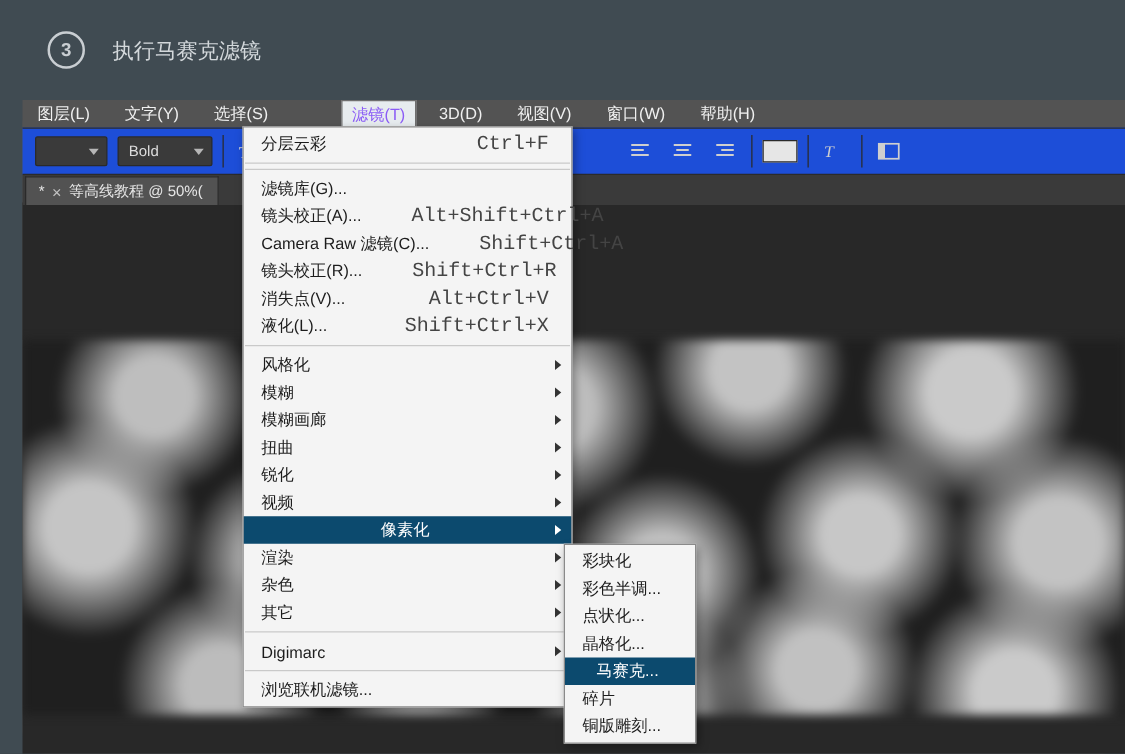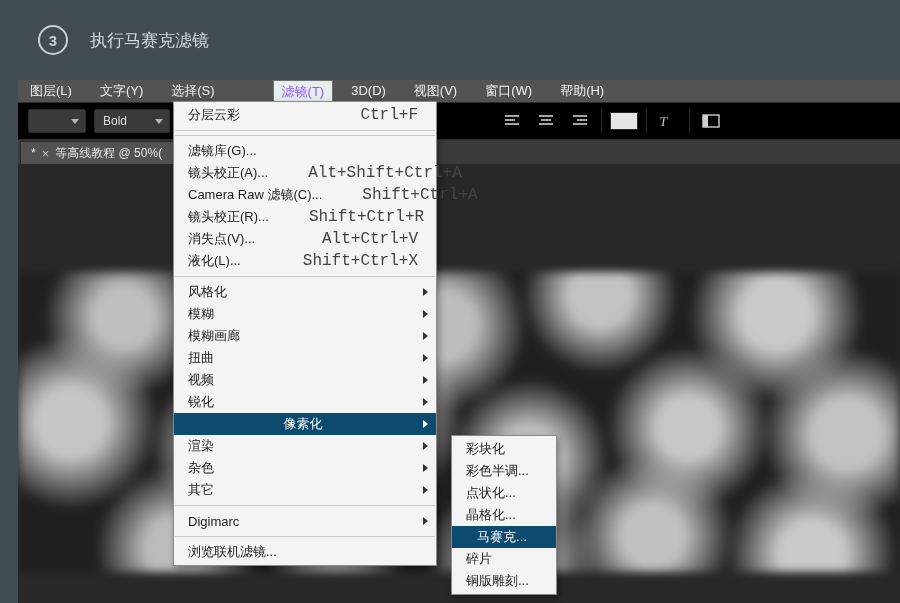--- a/index.html
+++ b/index.html
@@ -72,21 +72,21 @@
     padding: 2px 8px;
     border-top: 1px solid #6f6f6f;
     border-left: 1px solid #6f6f6f;
     border-right: 1px solid #6f6f6f;
     margin-left: 40px;
   }
 
   
   .optionsbar {
     height: 36px;
-    background: #000000;
+    background: #1d4ed8;
     border-top: 1px solid #2b2b2b;
     border-bottom: 1px solid #2b2b2b;
     display: flex;
     align-items: center;
     padding-left: 10px;
     gap: 8px;
     position: relative;
     z-index: 1;
   }
   .opt-dropdown {
@@ -205,21 +205,21 @@
   }
   .menu .row.highlight { background:#0c4a6e; color:#fff;text-align:center; }
   .menu .row.highlight .arrow { border-left-color:#fff; }
   .menu .sep {
     height: 1px;
     margin: 4px 1px;
     background: #c9c9c9;
   }
 
   #filter-menu {
-    left: 173px;
+    left: 194px;
     top: 101px; 
     width: 262px;
   }
   #pixelate-submenu {
     left: 451px;
     top: 435px;
     width: 104px;
   }
 
   
@@ -363,25 +363,25 @@
   </div>
   <div class="row enabled">
     <span class="label">模糊画廊</span>
     <span class="arrow"></span>
   </div>
   <div class="row enabled">
     <span class="label">扭曲</span>
     <span class="arrow"></span>
   </div>
   <div class="row enabled">
+    <span class="label">锐化</span>
+    <span class="arrow"></span>
+  </div>
+  <div class="row enabled">
     <span class="label">视频</span>
-    <span class="arrow"></span>
-  </div>
-  <div class="row enabled">
-    <span class="label">锐化</span>
     <span class="arrow"></span>
   </div>
   <div class="row highlight">
     <span class="label">像素化</span>
     <span class="arrow"></span>
   </div>
   <div class="row enabled">
     <span class="label">渲染</span>
     <span class="arrow"></span>
   </div>

